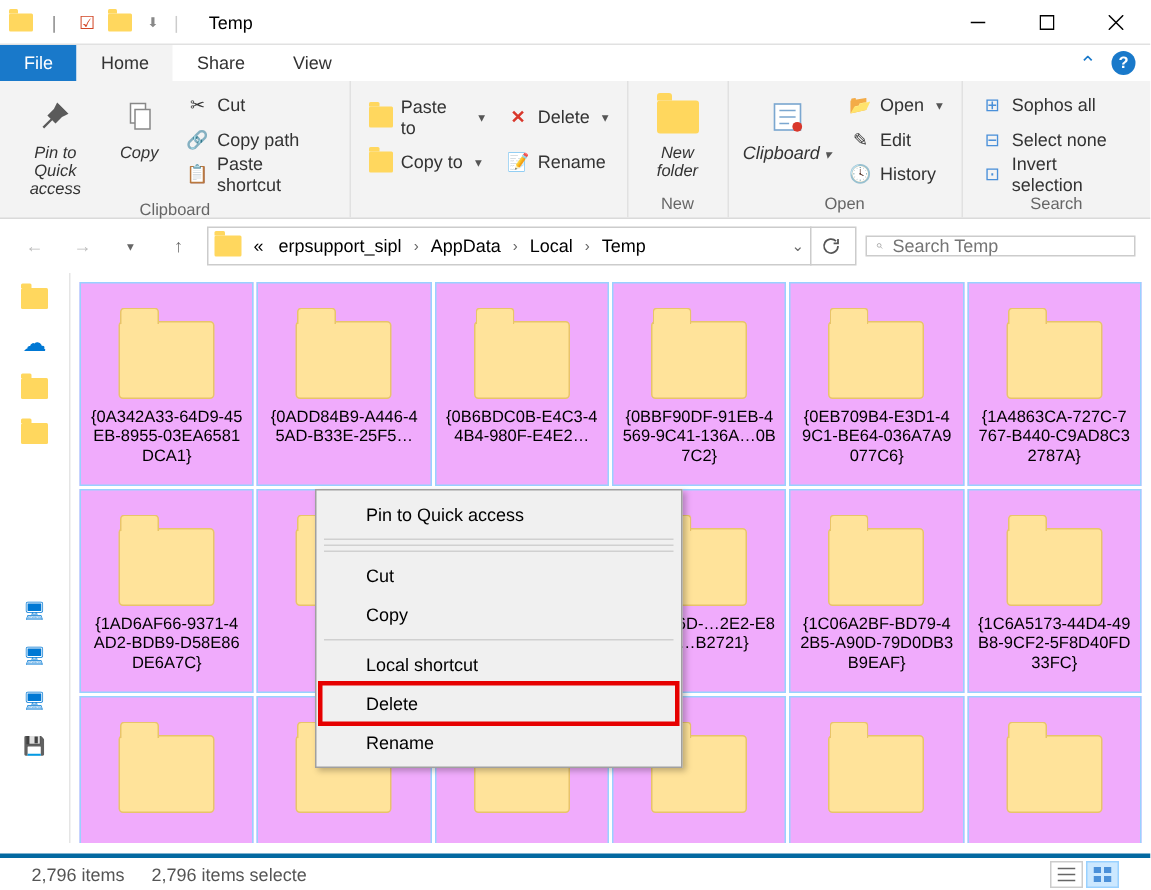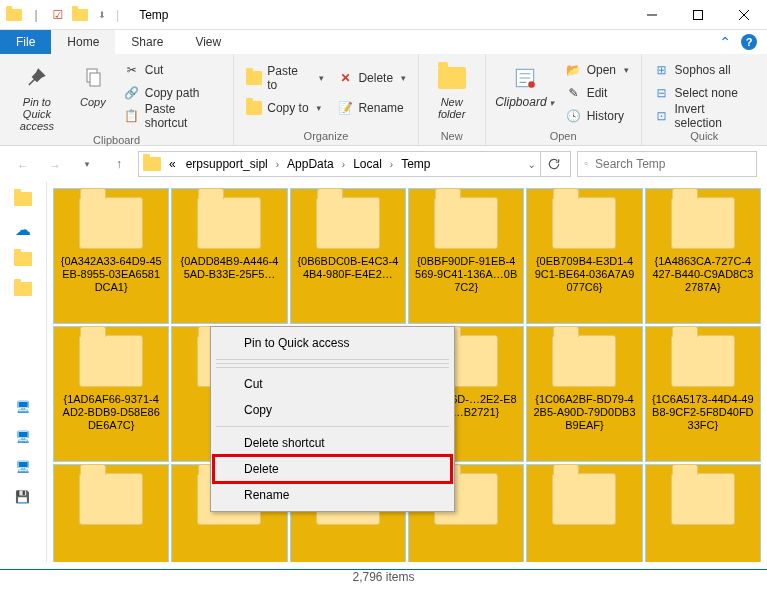--- a/index.html
+++ b/index.html
@@ -40,45 +40,45 @@
 
 .addrbar { height: 36px; display: flex; align-items: center; padding: 4px 10px; gap: 6px; }
 .navbtn { width: 26px; height: 26px; border-radius: 2px; display: flex; align-items: center; justify-content: center; color: #666; }
 .navbtn.disabled { color: #bbb; }
 .breadcrumb { flex: 1; border: 1px solid #ccc; height: 26px; display: flex; align-items: center; padding: 0 4px; gap: 2px; }
 .bc-folder { width: 18px; height: 14px; background: #ffd75e; border-radius: 1px; position: relative; margin-right: 2px; }
 .bc-folder::before { content: ""; position: absolute; top: -3px; left: 0; width: 7px; height: 3px; background: #ffd75e; border-radius: 1px 1px 0 0; }
 .bc-seg { padding: 0 4px; font-size: 12px; color: #000; display: flex; align-items: center; }
 .bc-arrow { color: #666; font-size: 10px; padding: 0 2px; }
 .refresh { width: 26px; height: 26px; border-left: 1px solid #ccc; display: flex; align-items: center; justify-content: center; }
-.search { width: 180px; border: 1px solid #ccc; height: 26px; display: flex; align-items: center; padding: 0 6px; gap: 6px; color: #888; }
+.search { width: 180px; border: 1px solid #ccc; height: 14px; display: flex; align-items: center; padding: 0 6px; gap: 6px; color: #888; }
 .search input { border: none; outline: none; flex: 1; font-size: 12px; color: #555; background: transparent; }
 
 
 .content { display: flex; height: 380px; }
 .treeview { width: 47px; border-right: 1px solid #e5e5e5; padding: 6px 2px; display: flex; flex-direction: column; gap: 8px; align-items: center; overflow: hidden; }
 .tree-item { width: 32px; height: 22px; display: flex; align-items: center; justify-content: center; }
 .tv-folder { width: 18px; height: 14px; background: #ffd75e; border-radius: 1px; position: relative; }
 .tv-folder::before { content: ""; position: absolute; top: -3px; left: 0; width: 7px; height: 3px; background: #ffd75e; border-radius: 1px 1px 0 0; }
 .filegrid { flex: 1; overflow: hidden; position: relative; }
 .grid-inner { display: grid; grid-template-columns: repeat(6, 1fr); gap: 2px; padding: 6px; }
-.fitem { background: #eab308; border: 1px solid #99d1ff; display: flex; flex-direction: column; align-items: center; padding: 8px 4px 4px; height: 136px; }
+.fitem { background: #f0abfc; border: 1px solid #99d1ff; display: flex; flex-direction: column; align-items: center; padding: 25px 4px 4px; height: 136px; }
 .fitem .ficon { width: 64px; height: 52px; background: #ffe39a; border: 1px solid #e8c46a; border-radius: 3px; position: relative; margin-bottom: 6px; }
 .fitem .ficon::before { content: ""; position: absolute; top: -10px; left: 0; width: 24px; height: 10px; background: #ffe39a; border: 1px solid #e8c46a; border-bottom: none; border-radius: 3px 3px 0 0; }
 .fitem .fname { font-size: 11px; text-align: center; line-height: 13px; color: #000; word-break: break-all; padding: 0 2px; }
 
 
 .ctxmenu { position: absolute; left: 210px; top: 326px; width: 245px; background: #f0f0f0; border: 1px solid #a0a0a0; box-shadow: 2px 2px 4px rgba(0,0,0,0.25); padding: 3px; z-index: 100; }
 .ctxitem { height: 26px; display: flex; align-items: center; padding: 0 28px 0 30px; font-size: 12px; color: #000; position: relative; }
 .ctxitem.submenu::after { content: ""; position: absolute; right: 10px; top: 50%; transform: translateY(-50%); border-left: 5px solid #333; border-top: 4px solid transparent; border-bottom: 4px solid transparent; }
 .ctxsep { height: 1px; background: #d0d0d0; margin: 3px 2px; }
 .ctxitem.highlighted { outline: 3px solid #e60000; outline-offset: -1px; }
 
 
-.statusbar { position: absolute; bottom: 0; left: 0; right: 0; height: 24px; border-top: 1px solid #0369a1; display: flex; align-items: center; padding: 0 21px; font-size: 11px; color: #555; gap: 18px; flex-direction: column; }
+.statusbar { position: absolute; bottom: 0; left: 0; right: 0; height: 24px; border-top: 3px solid #0369a1; display: flex; align-items: center; padding: 0 21px; font-size: 11px; color: #555; gap: 18px; }
 .statusbar .views { margin-left: auto; display: flex; gap: 2px; }
 .viewbtn { width: 22px; height: 18px; border: 1px solid #ccc; display: flex; align-items: center; justify-content: center; }
 .viewbtn.active { background: #cce8ff; border-color: #99d1ff; }
 
 .chev { font-size: 9px; color: #555; margin-left: 3px; }
 .help-circle { width: 16px; height: 16px; border-radius: 50%; background: #1979ca; color: #fff; display: flex; align-items: center; justify-content: center; font-size: 11px; font-weight: bold; }
 </style>
 </head>
 <body>
 
@@ -189,21 +189,20 @@
             <span class="si" style="color:#d9372b;font-weight:bold">✕</span>
             <span>Delete</span>
             <span class="chev">▾</span>
           </div>
         <div class="smallbtn">
             <span class="si">📝</span>
             <span>Rename</span>
           </div>
       </div>
     </div>
-    <div class="rgroup-label">Organize</div>
   </div>
 
   <div class="rgroup">
     <div class="rgroup-body">
       <div class="bigbtn" style="width:50px">
         <div class="icon">
             <span class="folder-big"></span>
           </div>
         <div class="lbl" style="white-space:pre-line">New
 folder</div>
@@ -253,21 +252,21 @@
         <div class="smallbtn">
             <span class="si" style="color:#4a90d9">⊟</span>
             <span>Select none</span>
           </div>
         <div class="smallbtn">
             <span class="si" style="color:#4a90d9">⊡</span>
             <span>Invert selection</span>
           </div>
       </div>
     </div>
-    <div class="rgroup-label">Quick</div>
+    <div class="rgroup-label">Search</div>
   </div>
 </div>
 
 <div class="addrbar">
   <div class="navbtn disabled">←</div>
   <div class="navbtn disabled">→</div>
   <div class="navbtn" style="font-size:9px">▾</div>
   <div class="navbtn">↑</div>
   <div class="breadcrumb">
     <span class="bc-folder"></span>
@@ -331,21 +330,21 @@
         <div class="fitem">
           <div class="ficon"></div>
           <div class="fname">{0BBF90DF-91EB-4569-9C41-136A…0B7C2}</div>
         </div>
         <div class="fitem">
           <div class="ficon"></div>
           <div class="fname">{0EB709B4-E3D1-49C1-BE64-036A7A9077C6}</div>
         </div>
         <div class="fitem">
           <div class="ficon"></div>
-          <div class="fname">{1A4863CA-727C-4427-B440-C9AD8C32787A}</div>
+          <div class="fname">{1A4863CA-727C-7767-B440-C9AD8C32787A}</div>
         </div>
         <div class="fitem">
           <div class="ficon"></div>
           <div class="fname">{1AD6AF66-9371-4AD2-BDB9-D58E86DE6A7C}</div>
         </div>
         <div class="fitem">
           <div class="ficon"></div>
           <div class="fname"></div>
         </div>
         <div class="fitem">
@@ -393,21 +392,21 @@
 </div>
 
 <div class="ctxmenu">
   <div class="ctxitem">Pin to Quick access</div>
   <div class="ctxsep"></div>
   <div class="ctxsep"></div>
   <div class="ctxsep"></div>
   <div class="ctxitem">Cut</div>
   <div class="ctxitem">Copy</div>
   <div class="ctxsep"></div>
-  <div class="ctxitem">Delete shortcut</div>
+  <div class="ctxitem">Local shortcut</div>
   <div class="ctxitem highlighted">Delete</div>
   <div class="ctxitem">Rename</div>
 
 </div>
 
 <div class="statusbar">
   <span>2,796 items</span>
   <span>2,796 items selecte</span>
   <div class="views">
     <div class="viewbtn">

